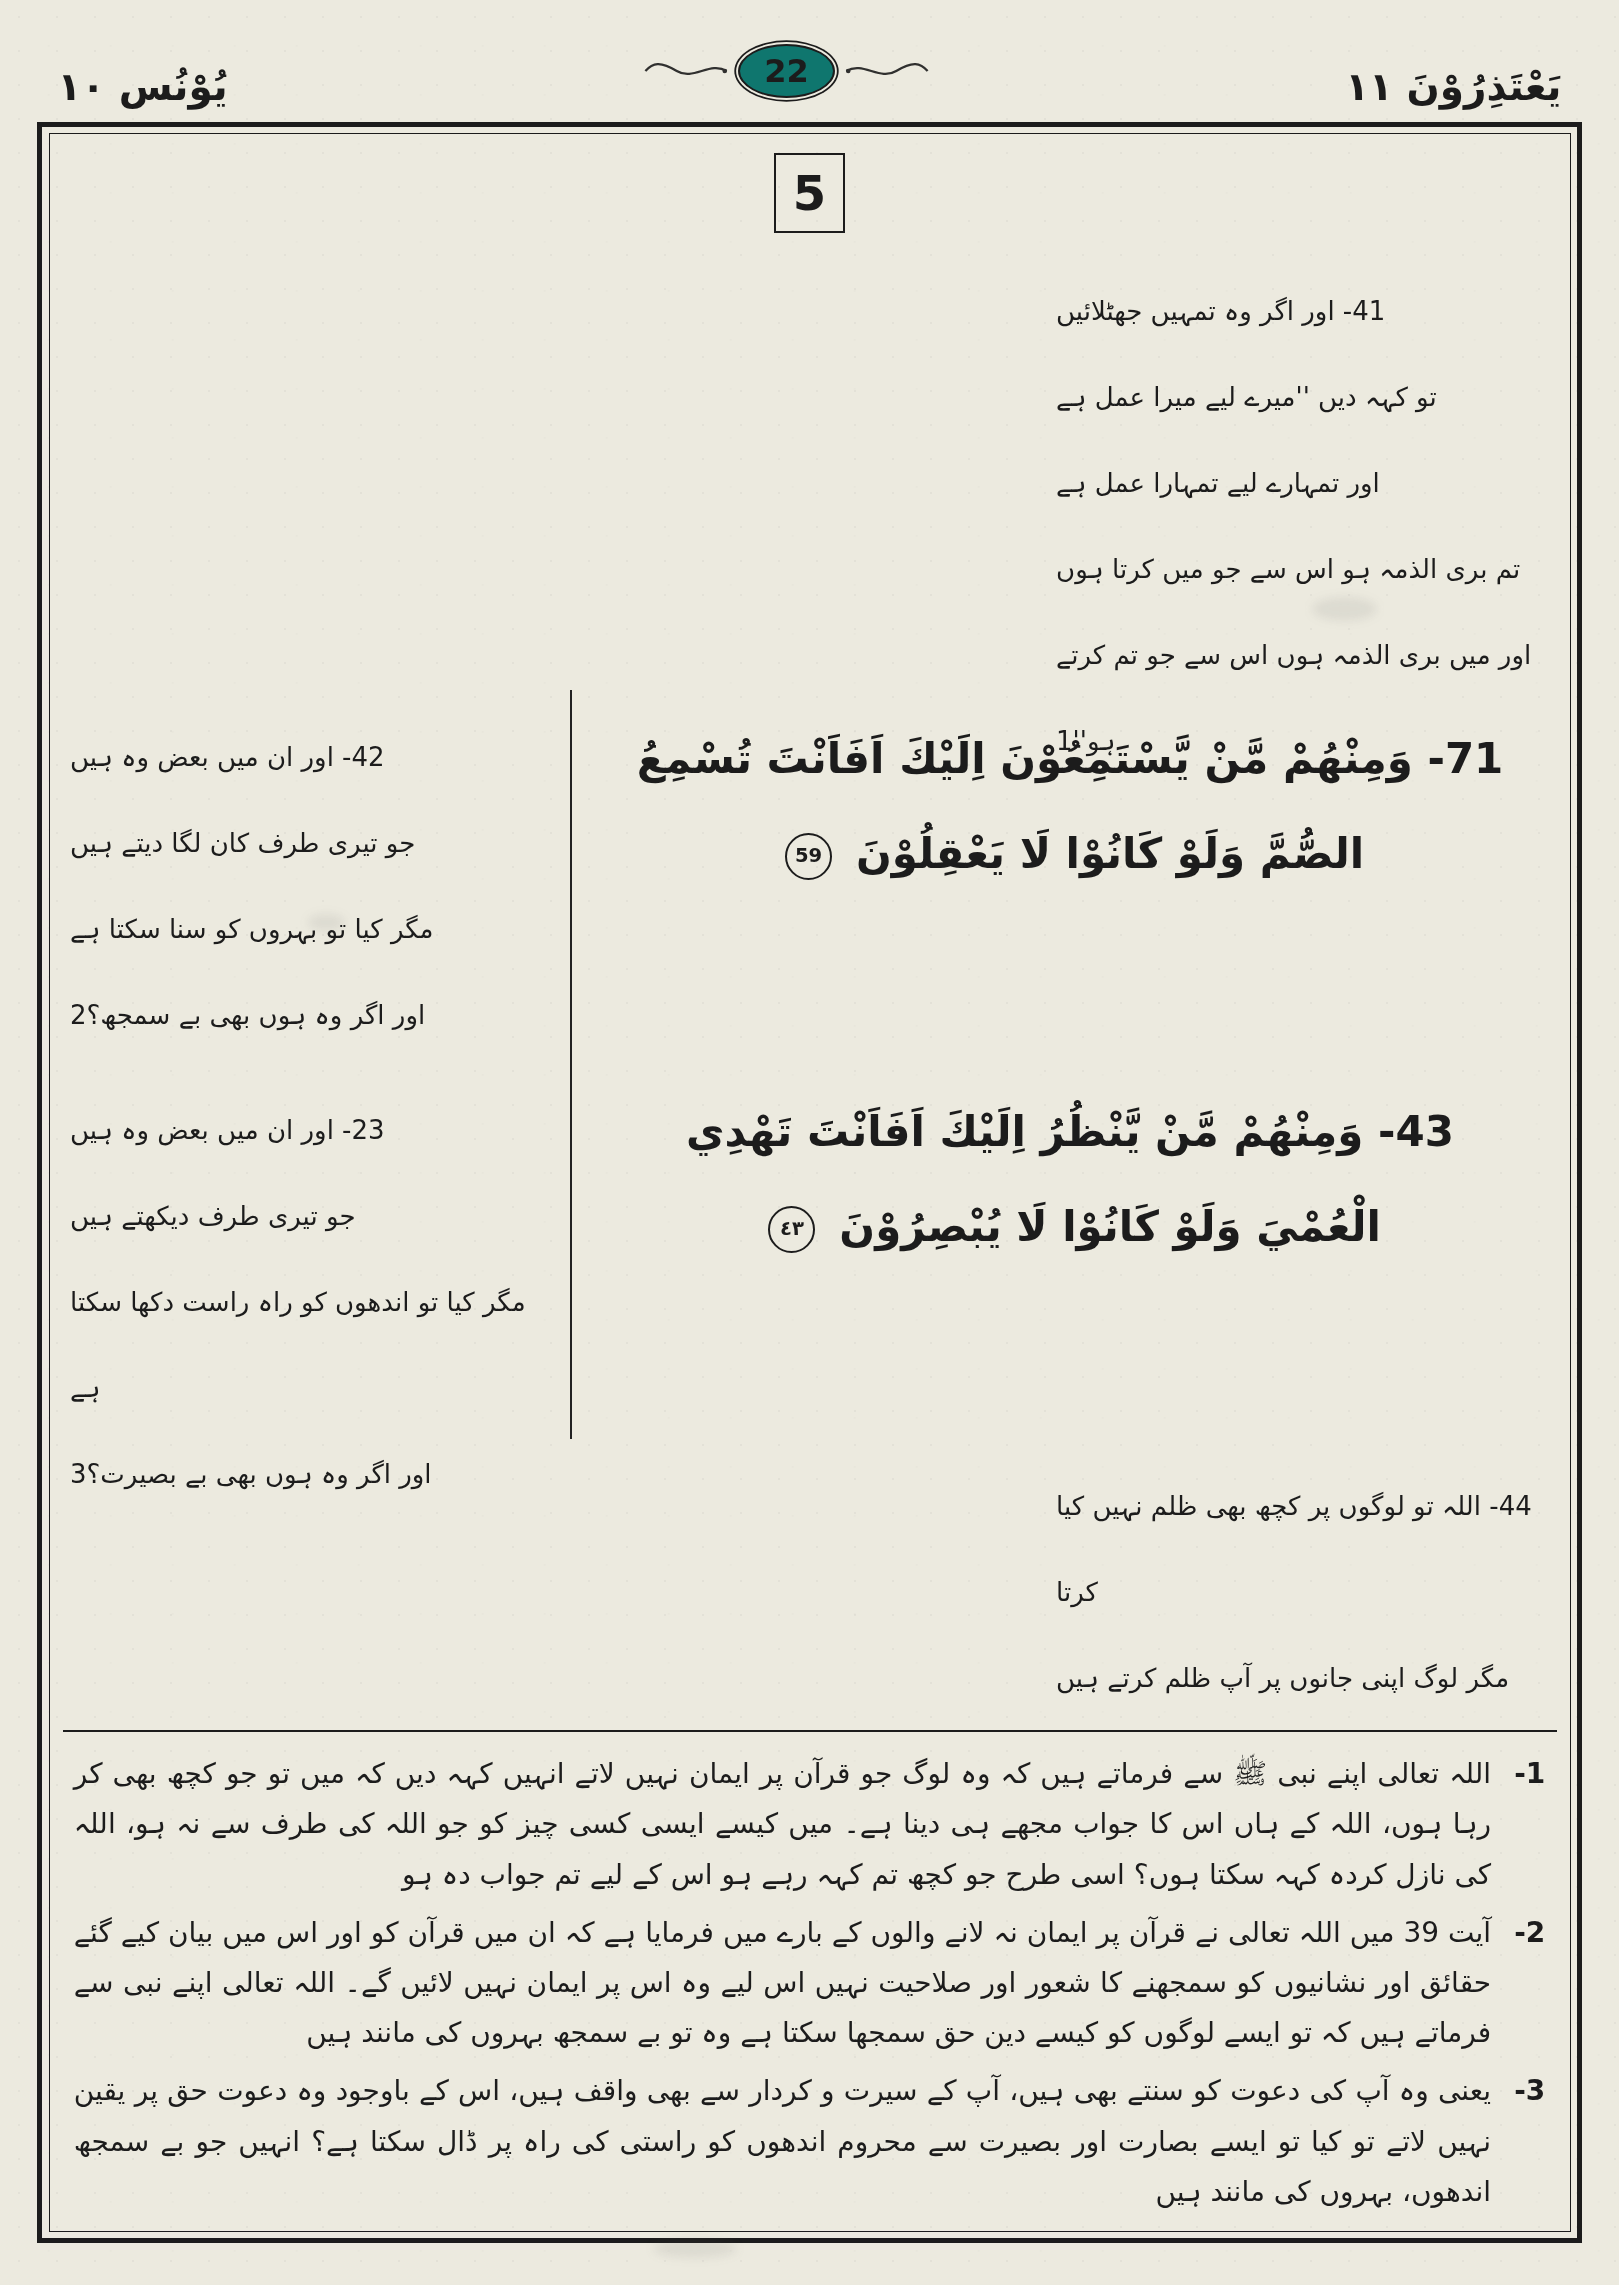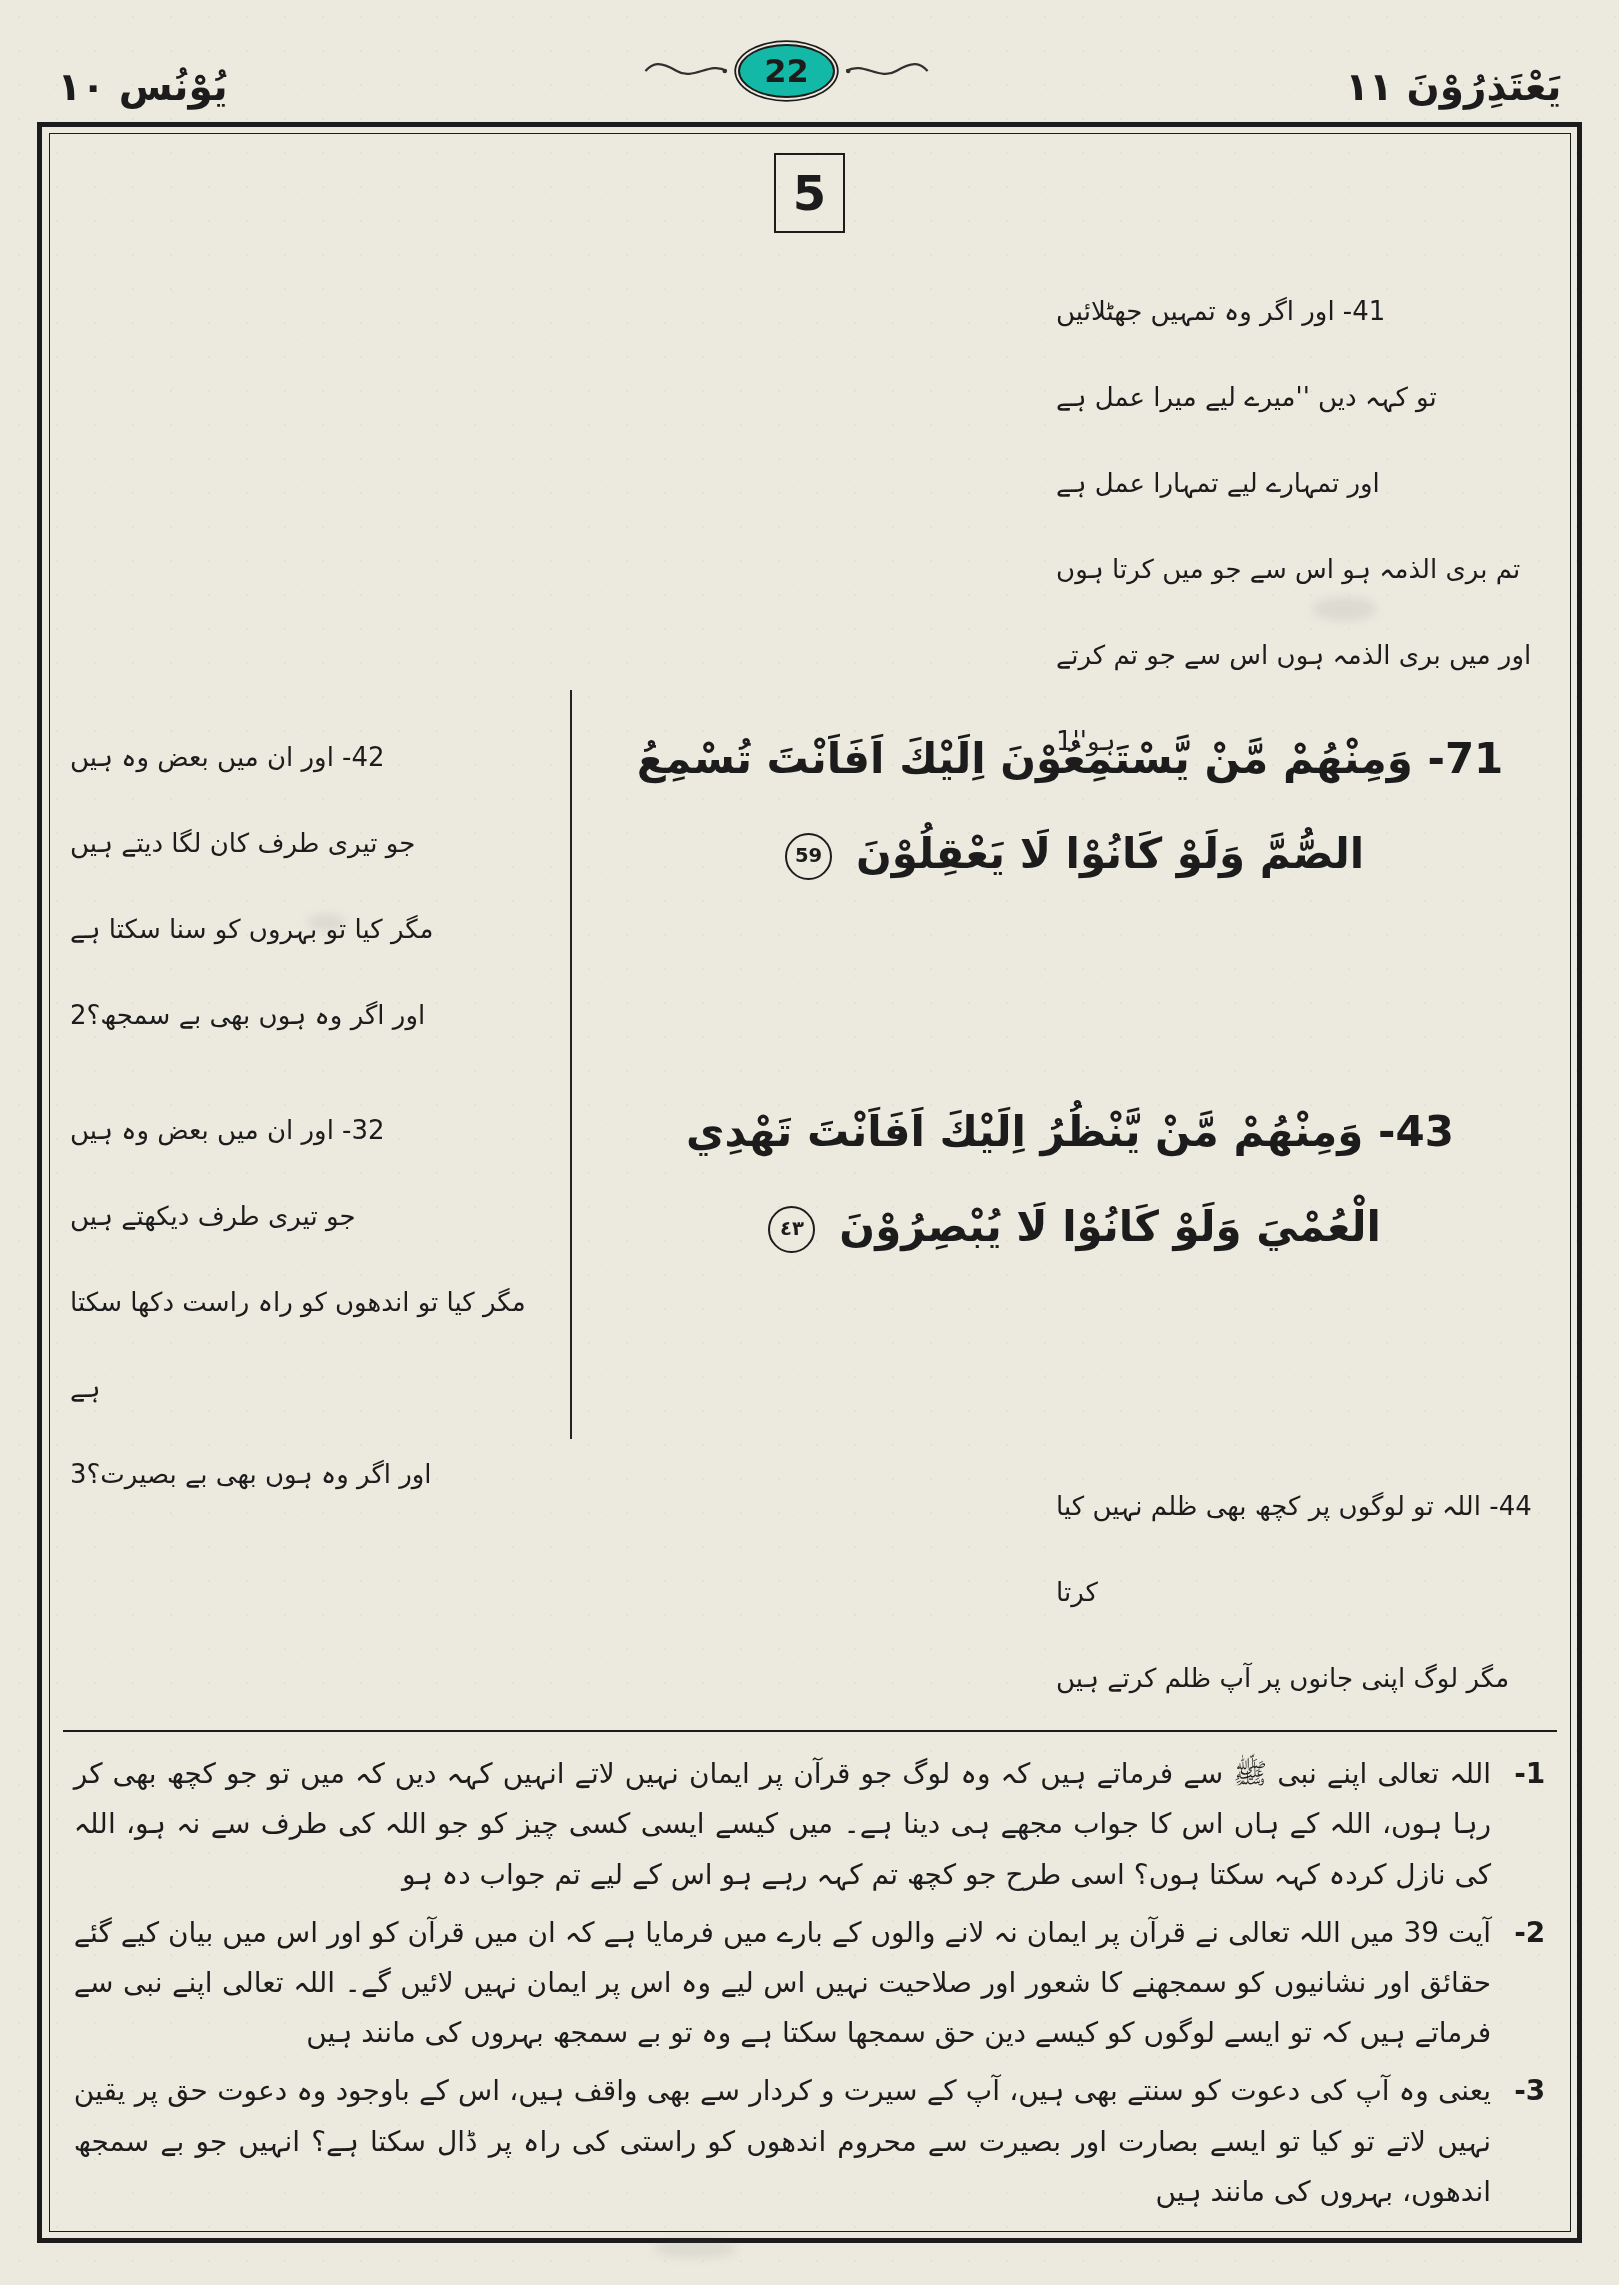--- a/index.html
+++ b/index.html
@@ -49,21 +49,21 @@
     border: 2.8px solid #1c1c1c;
     box-shadow: 0 0 0 1.9px #eceadf, 0 0 0 3.7px #1c1c1c;
     border-radius: 50%;
     width: 93px;
     height: 50px;
     display: flex;
     align-items: center;
     justify-content: center;
     font-size: 32px;
     font-weight: bold;
-    background: #14b8a6;
+    background: #0f766e;
   }
   .flourish { display: inline-flex; opacity: 0.9; }
   .flourish.mirror { transform: scaleX(-1); }
   
   .frame-outer {
     flex: 1;
     min-height: 0;
     border: 5.6px solid #1c1c1c;
     padding: 6.5px;
     display: flex;
@@ -233,21 +233,21 @@
 مگر کیا تو بہروں کو سنا سکتا ہے
 اور اگر وہ ہوں بھی بے سمجھ؟2</div>
         </div>
 
         <div class="verse-row row-43">
           <div class="col-arabic">
             <span class="arabic-text">43- وَمِنْهُمْ مَّنْ يَّنْظُرُ اِلَيْكَ اَفَاَنْتَ تَهْدِي
 الْعُمْيَ وَلَوْ كَانُوْا لَا يُبْصِرُوْنَ</span>
             <span class="ayah-mark">٤٣</span>
           </div>
-          <div class="col-urdu">32- اور ان میں بعض وہ ہیں
+          <div class="col-urdu">23- اور ان میں بعض وہ ہیں
 جو تیری طرف دیکھتے ہیں
 مگر کیا تو اندھوں کو راہ راست دکھا سکتا ہے
 اور اگر وہ ہوں بھی بے بصیرت؟3</div>
         </div>
 
         <div class="verse-row row-44">
           <div class="col-urdu">44- اللہ تو لوگوں پر کچھ بھی ظلم نہیں کیا کرتا
 مگر لوگ اپنی جانوں پر آپ ظلم کرتے ہیں</div>
         </div>
 

